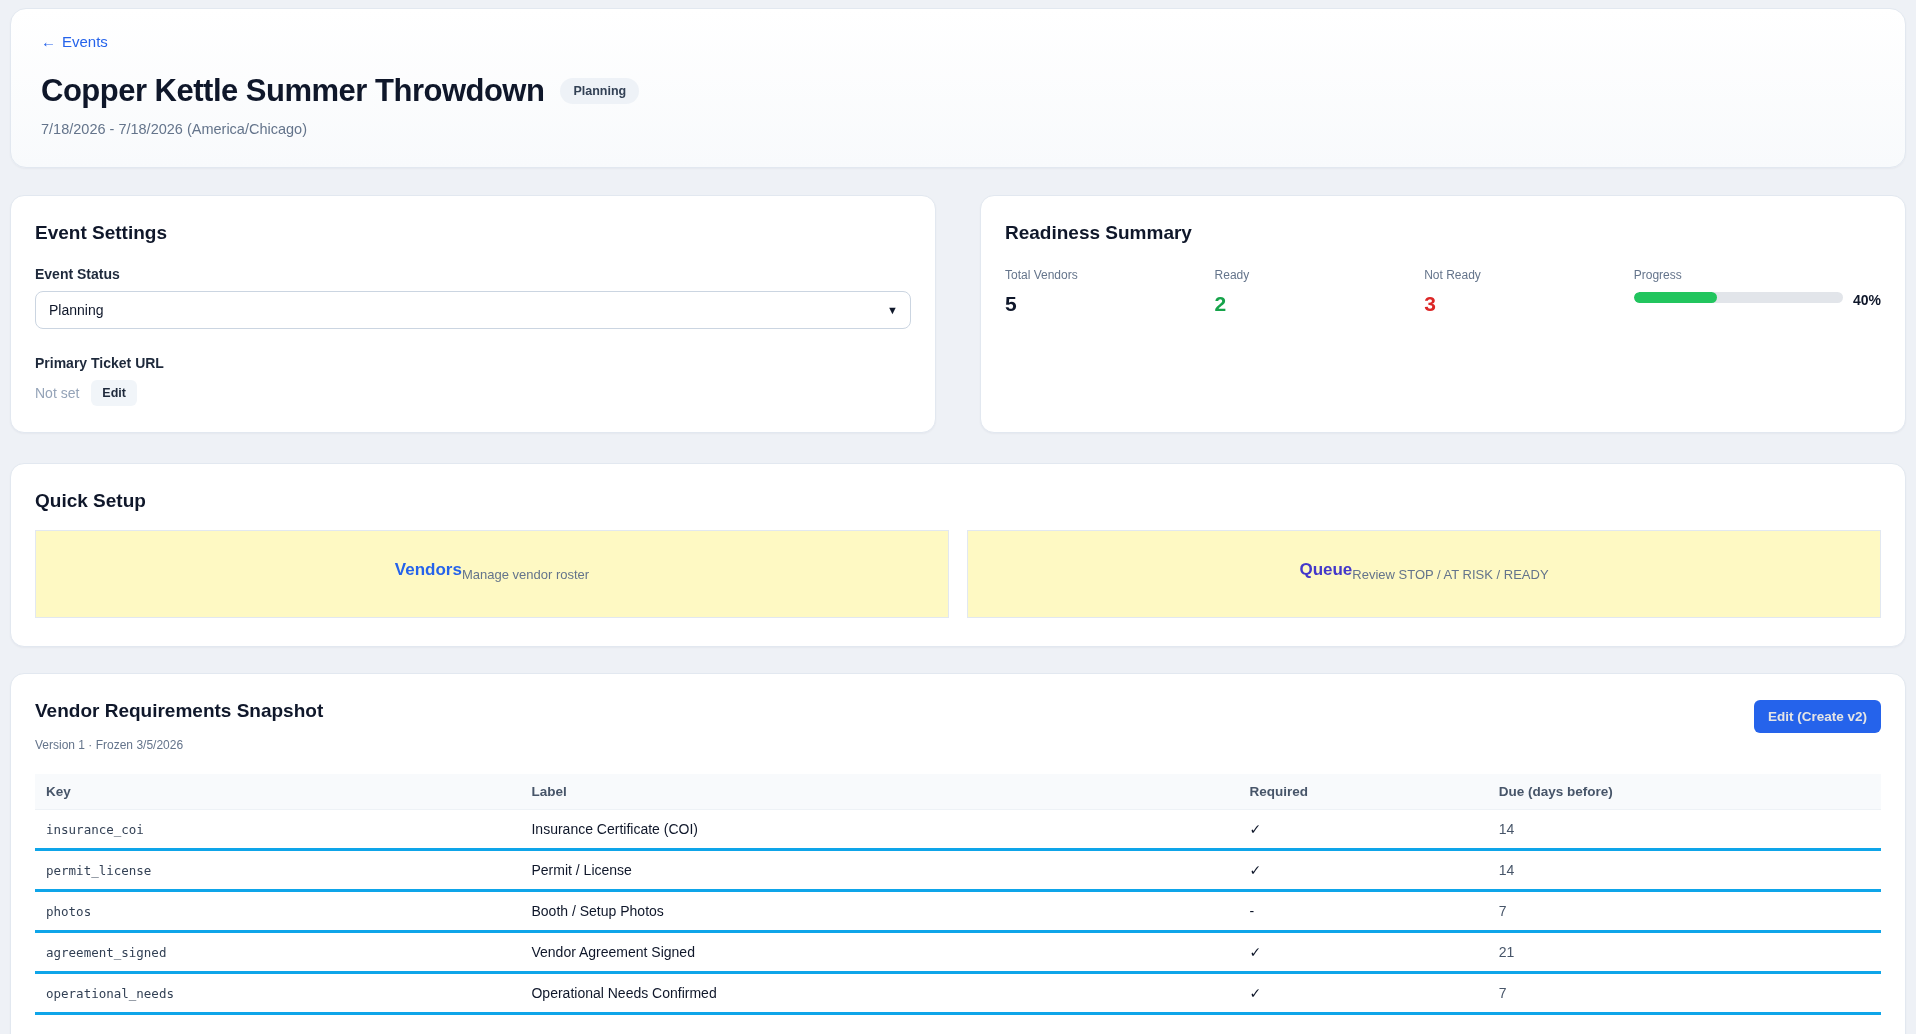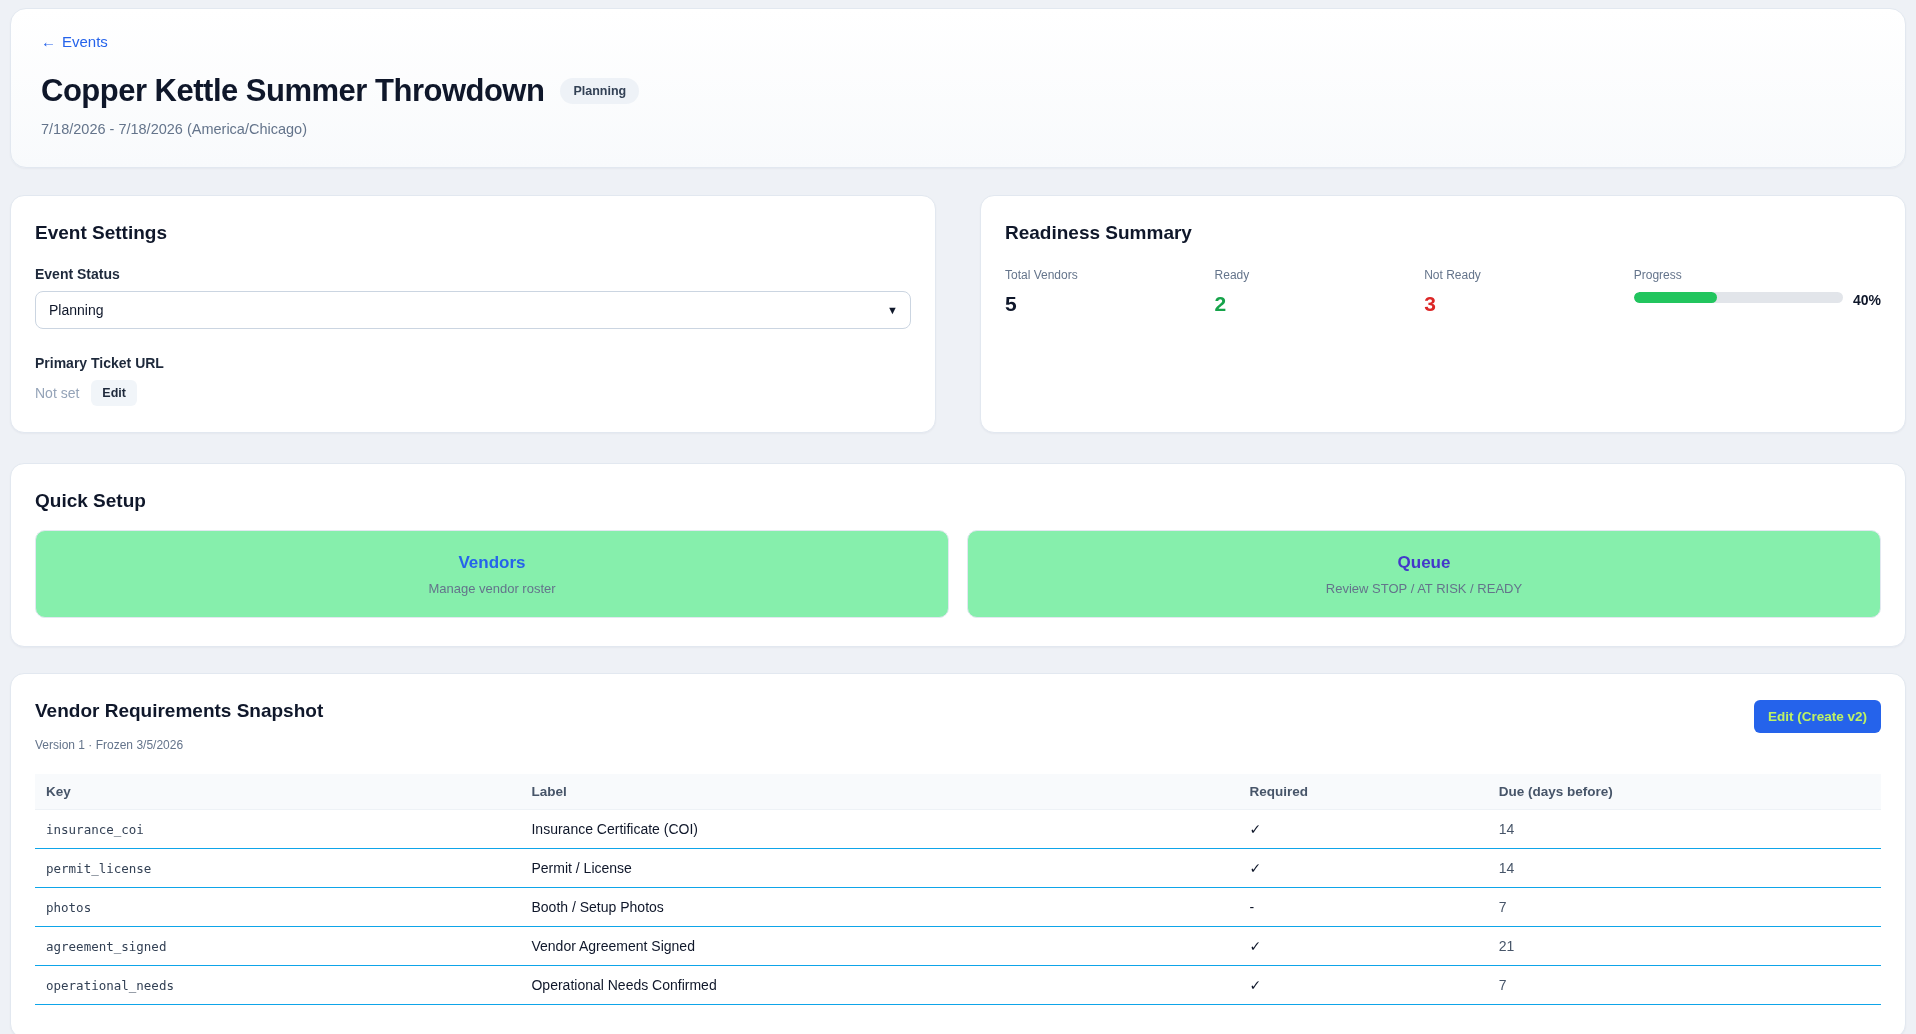--- a/index.html
+++ b/index.html
@@ -68,42 +68,42 @@
     flex: 1; height: 11px; background: #e2e5ea; border-radius: 999px; overflow: hidden;
   }
   .progress-fill { height: 100%; border-radius: 999px; }
   .progress-pct { font-size: 14px; font-weight: 700; color: #0f172a; }
 
   
   .quick-card { padding: 26px 24px 28px 24px; margin-bottom: 26px; }
   .quick-card .section-title { margin-bottom: 18px; }
   .links-grid { display: grid; grid-template-columns: 1fr 1fr; gap: 18px; }
   .quick-link {
-    display: flex; flex-direction: column; align-items: center; justify-content: center;
-    border: 1px solid #e2e8f0; border-radius: 10px; height: 88px;
-    text-decoration: none; cursor: pointer; background: #86efac;
+    display: flex; flex-direction: row; align-items: center; justify-content: center;
+    border: 1px solid #e2e8f0; border-radius: 0; height: 88px;
+    text-decoration: none; cursor: pointer; background: #fef9c3;
   }
   .link-title { font-size: 17px; font-weight: 600; margin-bottom: 8px; }
   .link-desc { font-size: 13px; color: #64748b; }
 
   
   .snapshot-card { padding: 26px 24px 32px 24px; margin-bottom: 10px; }
   .snap-header { display: flex; align-items: flex-start; justify-content: space-between; margin-bottom: 22px; }
   .subtitle { color: #64748b; font-size: 12px; margin-top: 16px; }
   .btn-primary {
-    background: #2563eb; color: #bef264; border: none; border-radius: 6px;
+    background: #2563eb; color: #e5e5e5; border: none; border-radius: 6px;
     font-family: inherit; font-size: 13.5px; font-weight: 600; padding: 9px 14px; cursor: pointer;
   }
   table { width: 100%; border-collapse: collapse; }
   thead th {
     background: #f8fafc; color: #475569; font-size: 13.5px; font-weight: 600;
     text-align: left; padding: 10px 12px 10px 11px;
   }
   tbody td {
-    border-bottom: 1px solid #0ea5e9; padding: 11px 12px 11px 11px;
+    border-bottom: 3px solid #0ea5e9; padding: 11px 12px 11px 11px;
     font-size: 14px; color: #0f172a;
   }
   tbody tr:first-child td { border-top: 1px solid #eef2f6; }
   td.key { font-family: "DejaVu Sans Mono", "Liberation Mono", monospace; font-size: 12.5px; color: #334155; }
   td.due { color: #475569; }
   col.c-key { width: 26.3%; } col.c-label { width: 38.9%; }
   col.c-req { width: 13.5%; } col.c-due { width: 21.3%; }
 </style>
 </head>
 <body>

